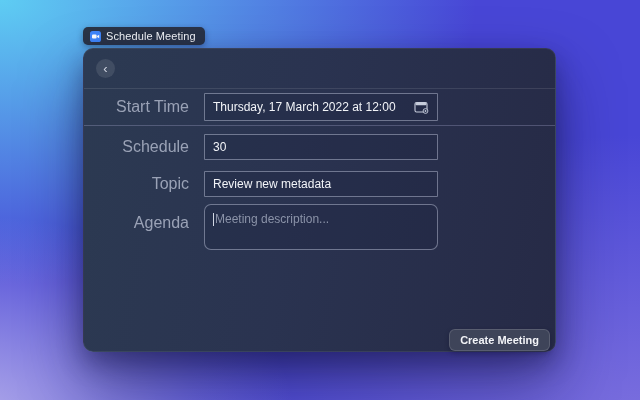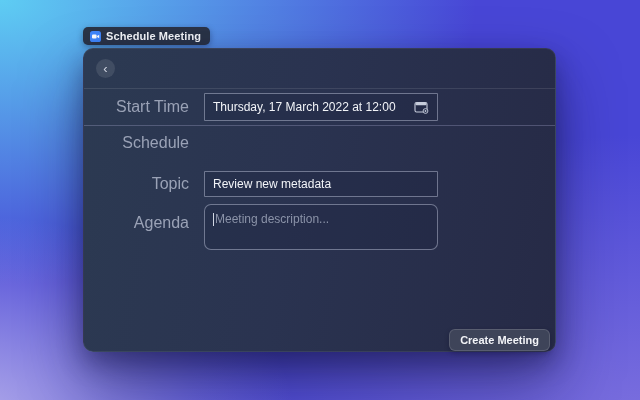--- a/index.html
+++ b/index.html
@@ -28,21 +28,21 @@
     height: 18px;
     display: flex;
     align-items: center;
     gap: 5px;
     padding: 0 9px 0 7px;
     background: #2a3447;
     border-radius: 5px;
     box-shadow: 0 2px 6px rgba(10,10,40,0.35);
     color: #f5f7fa;
     font-size: 11px;
-    font-weight: 700;
+    font-weight: 400;
     letter-spacing: .1px;
   }
   .tooltip-icon {
     width: 11px;
     height: 11px;
     display: inline-flex;
   }
   
   .window {
     position: absolute;
@@ -215,20 +215,23 @@
             <path d="M11.5 9.0 v2 M10.5 10 h2" stroke="#c7cddc" stroke-width="0.8"></path>
           </svg>
         </span>
       </div>
     </div>
 
     <div class="divider2"></div>
 
     <div class="row row-duration">
       <span class="lbl">Schedule</span>
+      <div class="field">
+        <input type="text" value="30" style="">
+      </div>
     </div>
 
     <div class="row row-agenda">
       <span class="lbl">Agenda</span>
       <div class="agenda-wrap">
         <div class="caret"></div>
         <textarea placeholder="Meeting description..." style=""></textarea>
       </div>
     </div>
 

